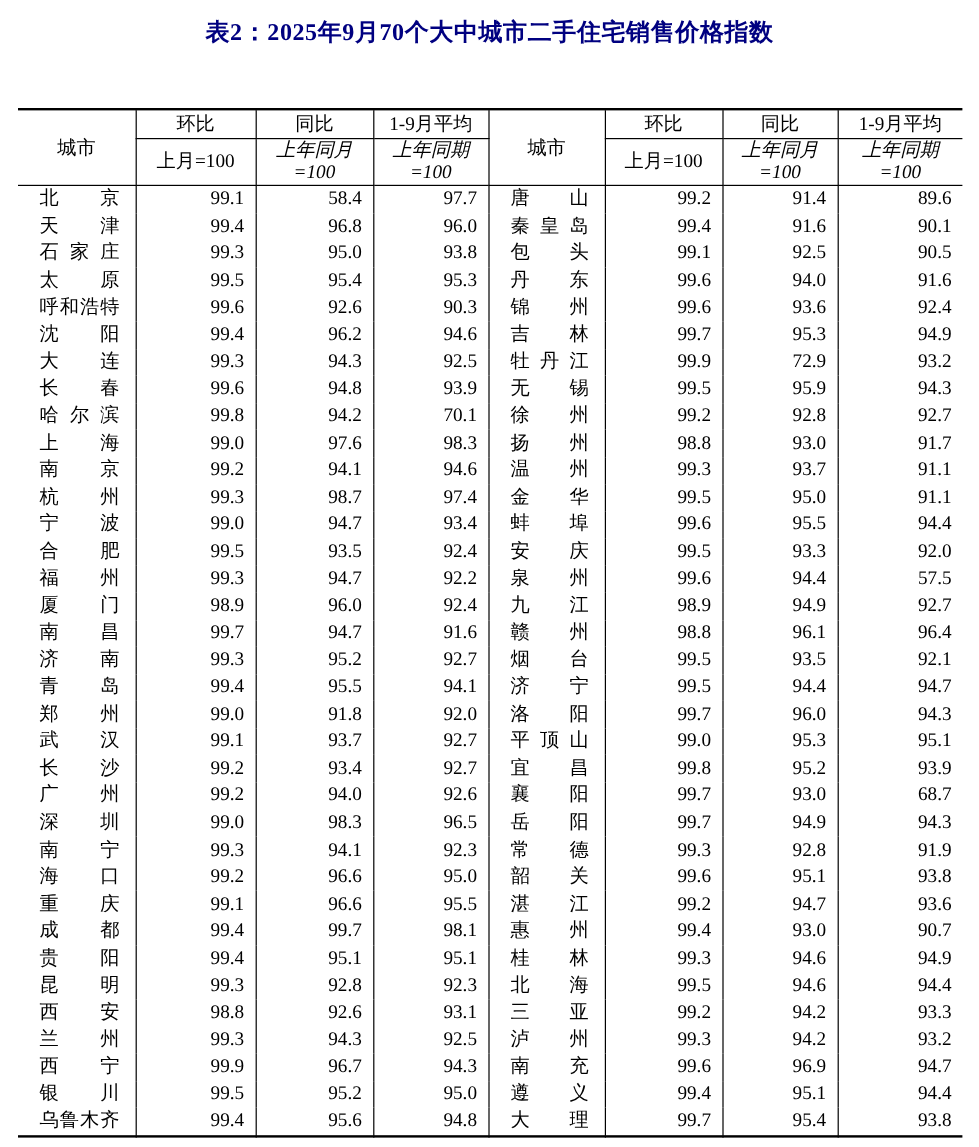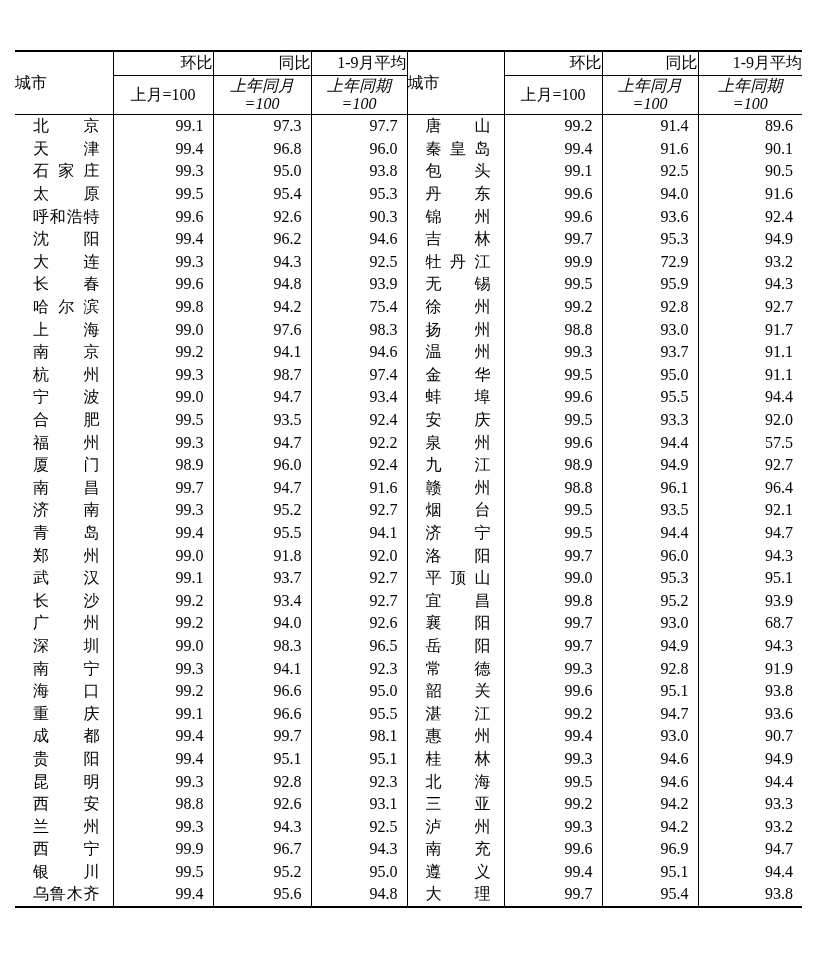--- a/index.html
+++ b/index.html
@@ -27,34 +27,35 @@
   .price-table th,.price-table td{
     padding:0;
     font-weight:normal;
     font-size:16px;
     border-left:1px solid #000;
     border-right:1px solid #000;
     overflow:hidden;
   }
   .price-table th:first-child,.price-table td:first-child{border-left:none;}
   .price-table th:last-child,.price-table td:last-child{border-right:none;}
-  .hdr1 th{height:23px;text-align:right;vertical-align:middle;}
+  .hdr1 th{height:23px;text-align:center;vertical-align:middle;}
   .hdr1 th.sub-top{border-bottom:1px solid #000;}
   .hdr2 th{height:38px;text-align:center;vertical-align:middle;line-height:18px;border-bottom:1.5px solid #000;}
-  th.city-h{border-bottom:1.5px solid #000;vertical-align:middle;text-align:left;}
+  th.city-h{border-bottom:1.5px solid #000;vertical-align:middle;text-align:center;}
   .two-line span{display:block;line-height:18px;font-style:italic;}
   tbody td{height:22.6px;vertical-align:middle;}
   td.city{padding-left:18px;padding-right:13px;}
   .city-just{display:flex;justify-content:space-between;line-height:20px;}
   td.num{text-align:right;padding-right:9px;}
 </style>
 </head>
 <body>
 
 <div>
+  <div class="page-title">表2：2025年9月70个大中城市二手住宅销售价格指数</div>
 
   <table class="price-table">
     <colgroup>
       <col style="width:98px">
         <col style="width:100px">
         <col style="width:98px">
         <col style="width:96px">
       <col style="width:97px">
         <col style="width:98px">
         <col style="width:96px">
@@ -94,21 +95,21 @@
     </thead>
     <tbody>
         <tr>
           <td class="city">
             <span class="city-just">
               <span>北</span>
               <span>京</span>
             </span>
           </td>
           <td class="num">99.1</td>
-          <td class="num">97.3</td>
+          <td class="num">58.4</td>
           <td class="num">97.7</td>
           <td class="city">
             <span class="city-just">
               <span>唐</span>
               <span>山</span>
             </span>
           </td>
           <td class="num">99.2</td>
           <td class="num">91.4</td>
           <td class="num">89.6</td>
@@ -261,21 +262,21 @@
         <tr>
           <td class="city">
             <span class="city-just">
               <span>哈</span>
               <span>尔</span>
               <span>滨</span>
             </span>
           </td>
           <td class="num">99.8</td>
           <td class="num">94.2</td>
-          <td class="num">75.4</td>
+          <td class="num">70.1</td>
           <td class="city">
             <span class="city-just">
               <span>徐</span>
               <span>州</span>
             </span>
           </td>
           <td class="num">99.2</td>
           <td class="num">92.8</td>
           <td class="num">92.7</td>
         </tr>

